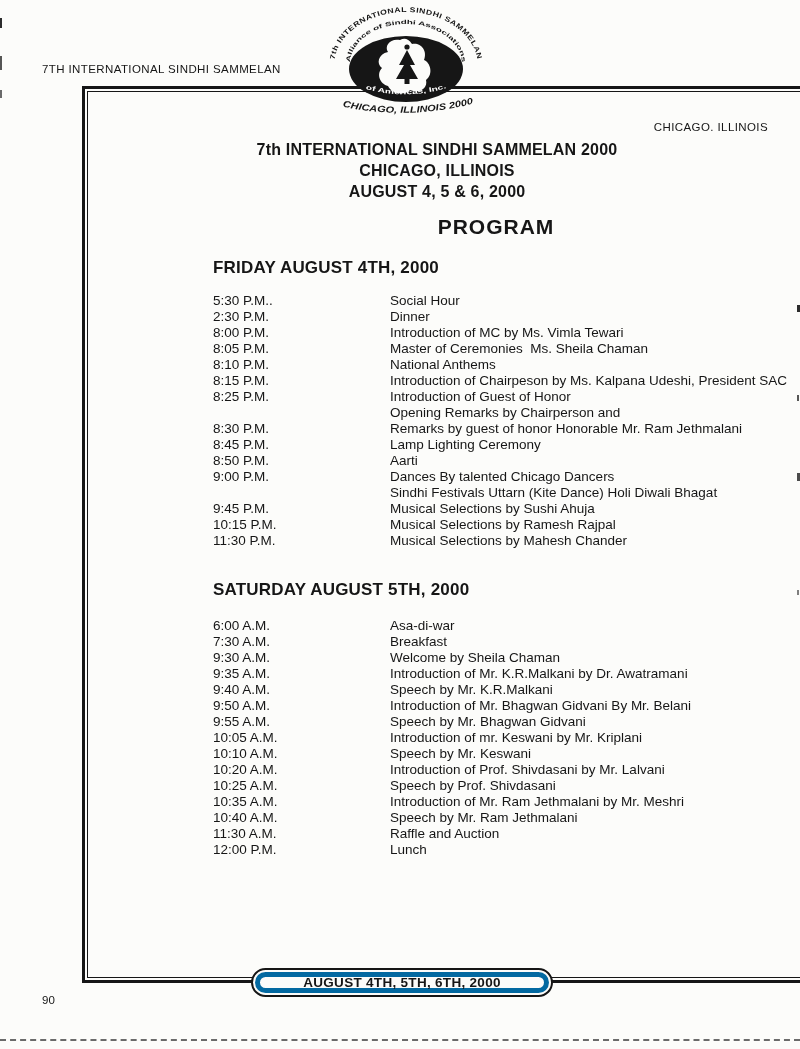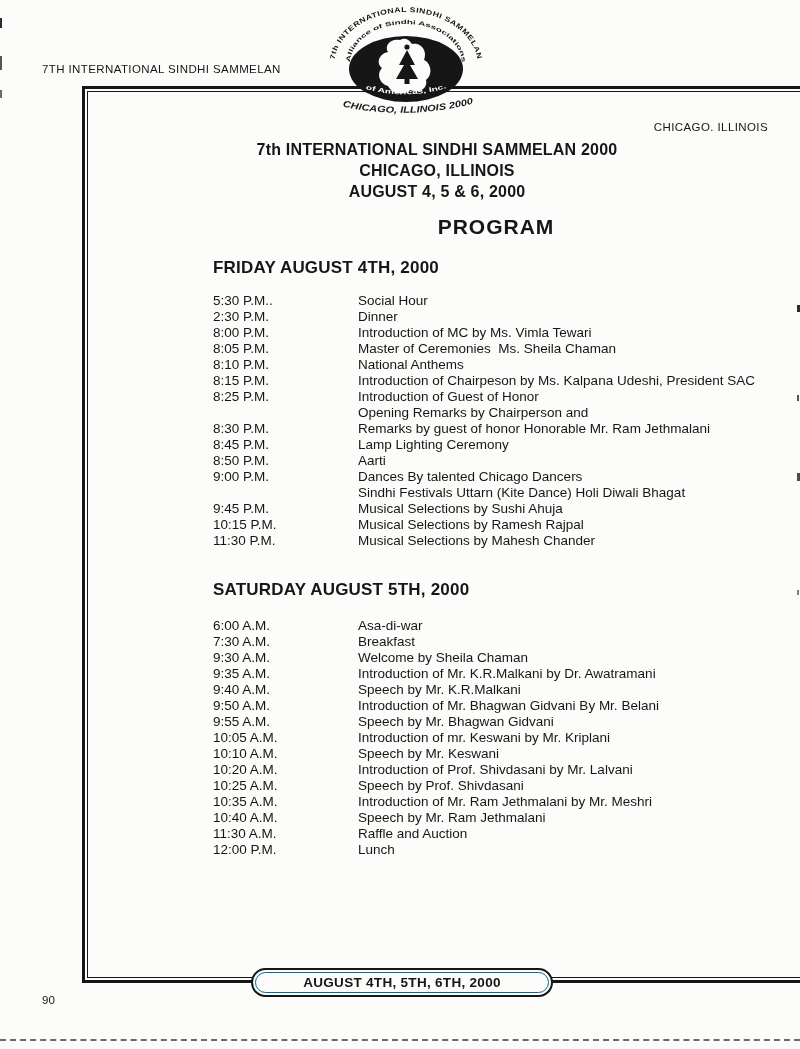--- a/index.html
+++ b/index.html
@@ -28,33 +28,33 @@
     position:absolute;left:16px;top:126px;width:100%;text-align:center;
     font-weight:bold;font-size:21px;letter-spacing:1px;transform:translateX(35px);
   }
   
   .section{position:absolute;left:128px;right:6px;}
   #section-0{top:169px;}
   #section-1{top:491px;}
   .section-heading{font-weight:bold;font-size:17px;line-height:20px;letter-spacing:.2px;}
   #section-0 .rows{margin-top:15px;}
   #section-1 .rows{margin-top:18px;}
-  .row{display:flex;align-items:flex-start;}
+  .row{display:flex;align-items:flex-start;gap:32px;}
   .time{flex:0 0 145px;font-size:13.5px;line-height:16px;white-space:pre;}
   .event{flex:1;font-size:13.5px;line-height:16px;}
   .event-line{white-space:pre;}
   
   .capsule{
     position:absolute;left:251px;top:968px;width:302px;height:29px;
     background:#fcfcfa;border:2.5px solid #161616;border-radius:16px;
     box-sizing:border-box;z-index:5;
   }
   .capsule-inner{
     position:absolute;left:2px;top:2px;right:2px;bottom:2px;
-    border:1px solid #0369a1;border-radius:12px;
+    border:5px solid #0369a1;border-radius:12px;
     display:flex;align-items:center;justify-content:center;
     font-size:13.5px;font-weight:600;letter-spacing:.3px;text-align:center;
   }
   .page-number{position:absolute;left:42px;top:994px;font-size:11.5px;}
   .logo{position:absolute;left:326px;top:2px;z-index:6;}
   .logo .arc-top-text{font-size:7px;font-weight:bold;fill:#161616;letter-spacing:.4px;}
   .logo .arc-inner-text{font-size:5.8px;font-weight:bold;fill:#161616;}
   .logo .arc-inbottom-text{font-size:6.3px;font-weight:bold;fill:#ffffff;}
   .logo .arc-below-text{font-size:9px;font-weight:bold;fill:#161616;font-style:italic;}
   

